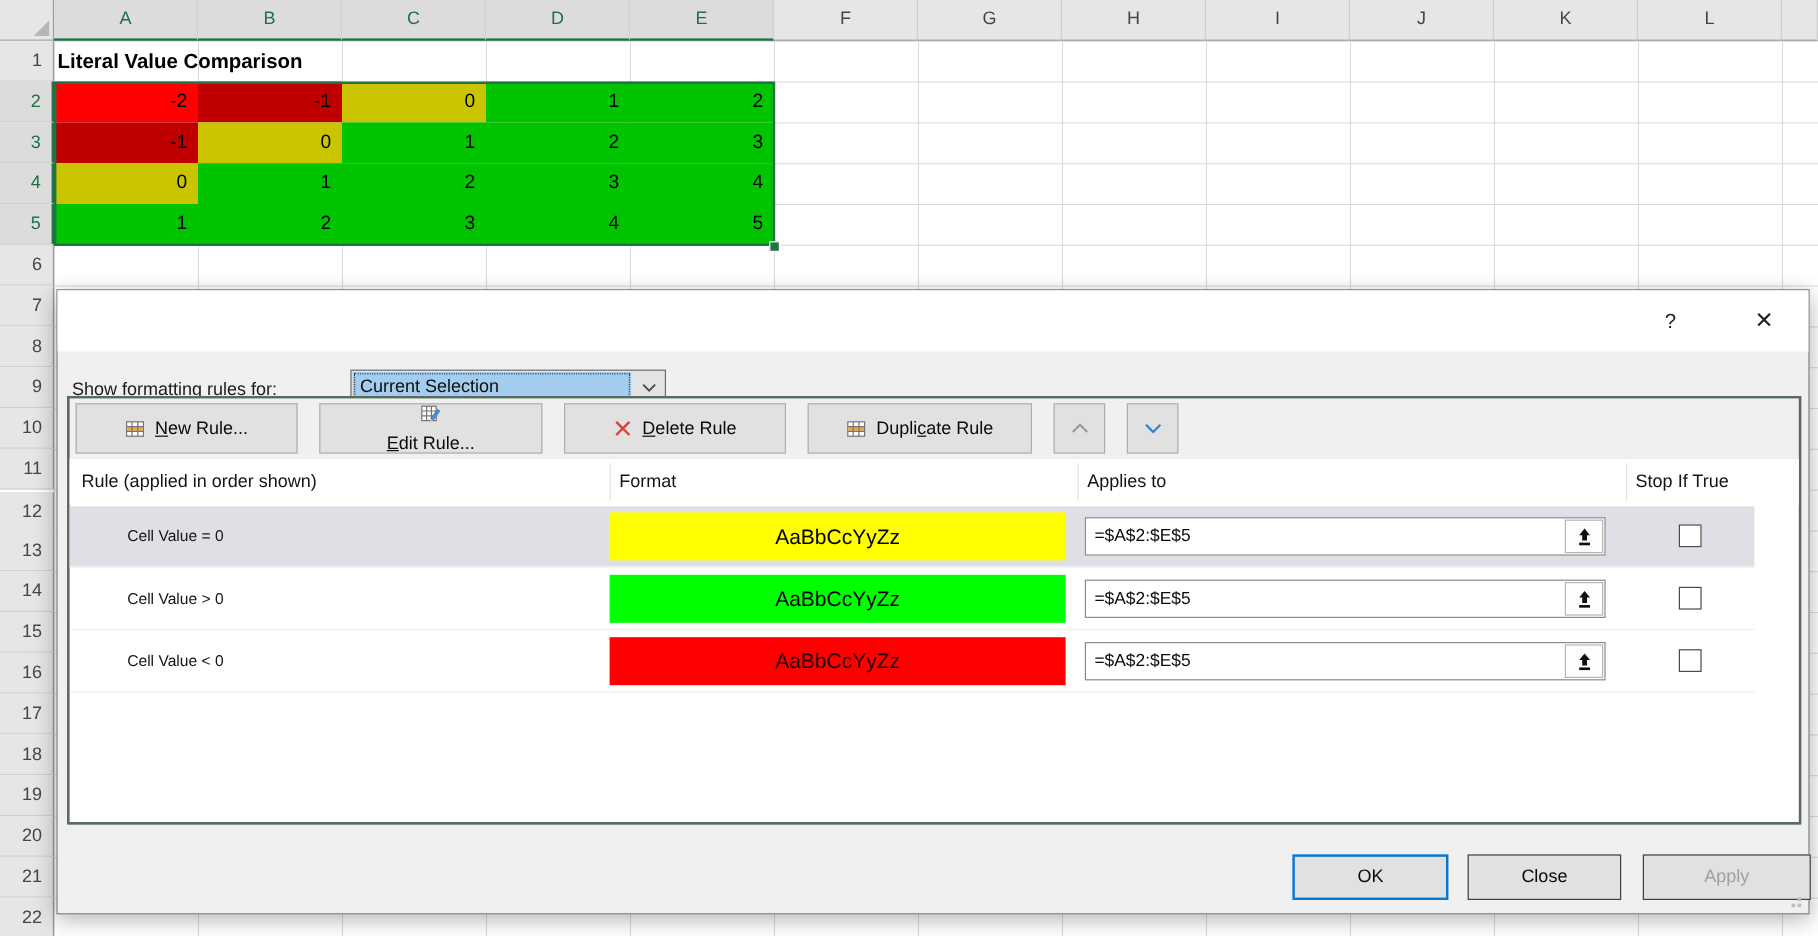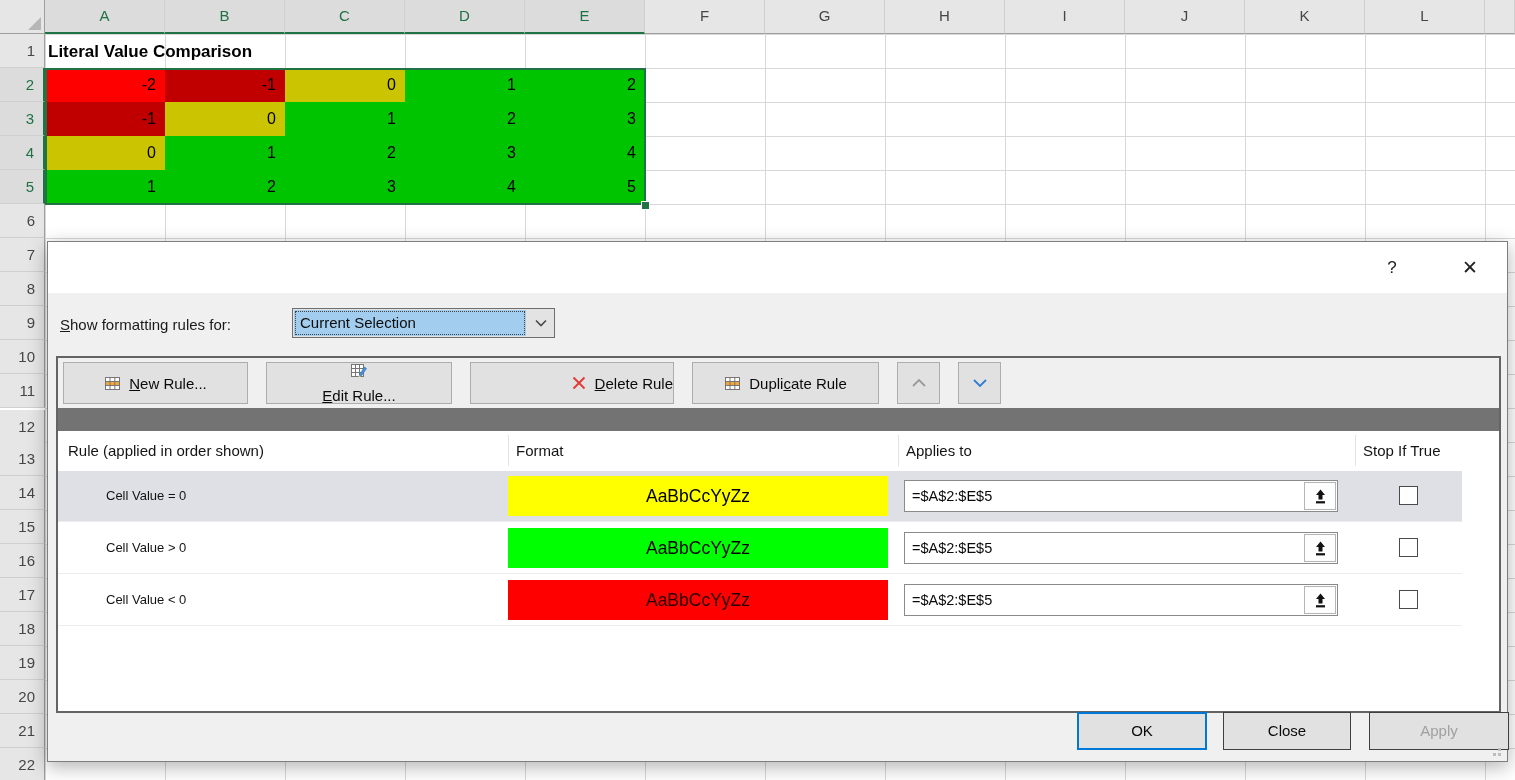--- a/index.html
+++ b/index.html
@@ -75,37 +75,37 @@
     background:#e3e3e3;border:1px solid #6e6e6e;
   }
   #combo-value{
     position:absolute;left:1px;top:1px;bottom:1px;right:28px;background:#a3cdef;
     outline:1px dotted #404040;outline-offset:-2px;
     font-size:15px;line-height:26px;padding-left:6px;color:#0d0d0d;white-space:nowrap;overflow:hidden;
   }
   #combo-arrow{position:absolute;right:0;top:0;width:27px;height:100%;display:flex;align-items:center;justify-content:center;}
   
   #rules-box{
-    position:absolute;left:8px;top:114px;width:1445px;height:357px;box-sizing:border-box;
-    border:2px solid #646464;background:#737373;
+    position:absolute;left:8px;top:88px;width:1445px;height:357px;box-sizing:border-box;
+    border:2px solid #646464;background:#15803d;
   }
   #rb-toolbar{
     position:absolute;left:0;top:0;right:0;height:50px;background:#f0f0f0;
     display:flex;align-items:center;padding-left:5px;box-sizing:border-box;
   }
   .tb-btn{
     height:42px;background:#e1e1e1;border:1px solid #adadad;box-sizing:border-box;
     display:flex;align-items:center;justify-content:center;gap:8px;
     font-size:15px;color:#0a0a0a;margin-right:18px;cursor:default;
   }
   .tb-btn svg{flex:0 0 auto;}
-  .w-new{width:185px;}.w-edit{width:186px;flex-direction:column;}.w-del{width:204px;justify-content:flex-end;}.w-dup{width:187px;}
+  .w-new{width:185px;}.w-edit{width:186px;flex-direction:column;}.w-del{width:185px;}.w-dup{width:187px;}
   .tb-arrow{width:43px;margin-right:18px;}
   
-  #rb-list{position:absolute;left:0;top:50px;right:0;bottom:0;background:#fff;margin-top:23px;}
+  #rb-list{position:absolute;left:0;top:50px;right:0;bottom:0;background:#fff;}
   #list-header{position:absolute;left:0;top:0;right:0;height:39px;background:#fff;}
   #list-header .hsep{position:absolute;top:4px;bottom:4px;width:1px;background:#e2e2e2;}
   .hl{position:absolute;top:0;line-height:39px;font-size:15px;color:#141414;white-space:nowrap;}
   #rule-rows{position:absolute;left:0;top:39px;right:0;bottom:0;}
   .rule-row{position:absolute;left:0;right:0;height:52px;}
   .rule-row .band{position:absolute;left:0;top:1px;bottom:1px;width:1404px;background:transparent;}
   .rule-row.sel .band{background:#dfdfe6;}
   .rule-row .sep{position:absolute;left:0;width:1404px;bottom:0;height:1px;background:#ededed;}
   .rule-label{position:absolute;left:48px;top:0;line-height:52px;font-size:13px;color:#141414;white-space:nowrap;}
   .fmt-bar{

